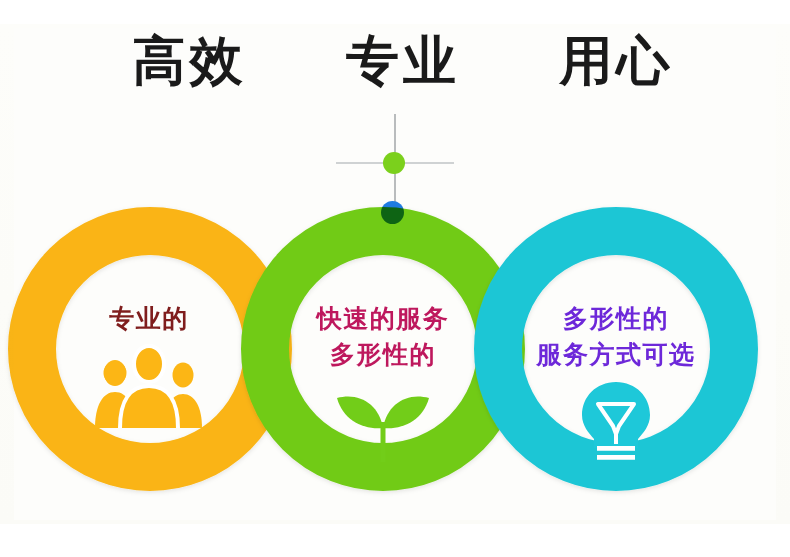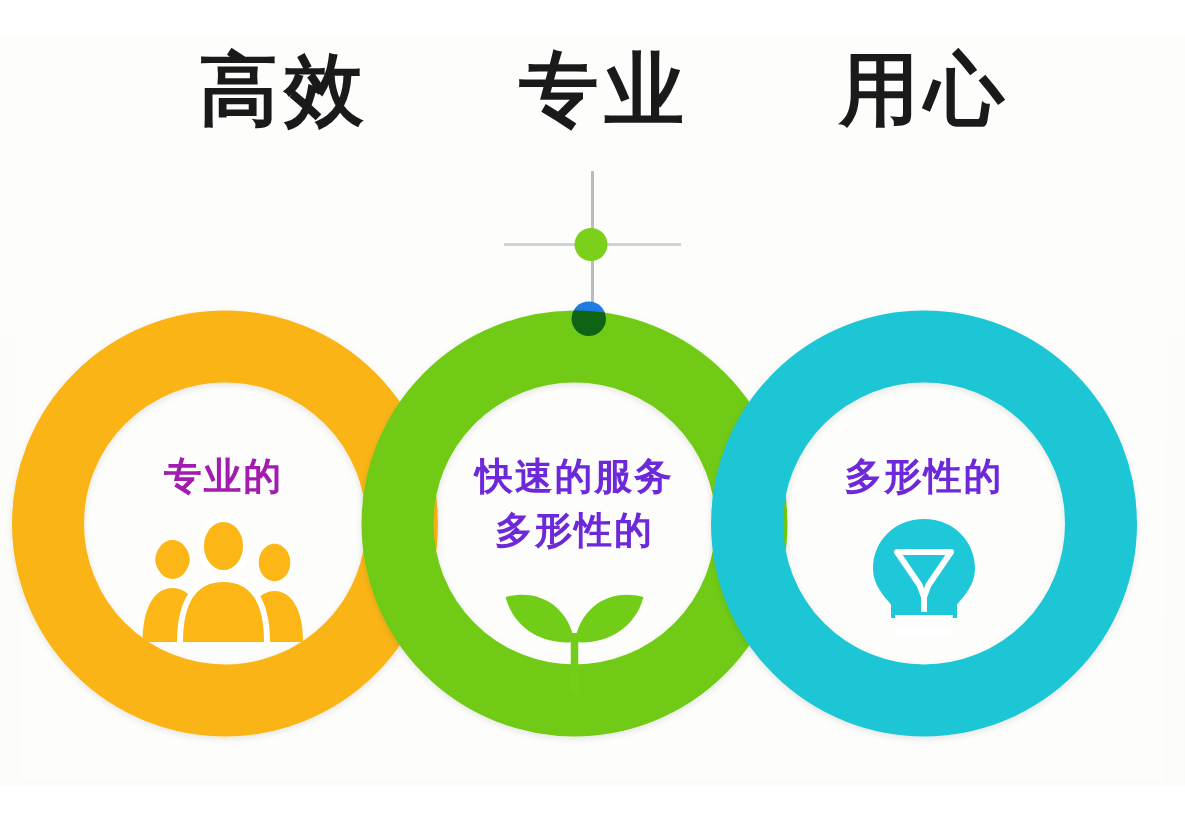--- a/index.html
+++ b/index.html
@@ -114,22 +114,22 @@
     text-align: center;
     pointer-events: none;
   }
   .circle-text {
     font-size: 25px;
     font-weight: bold;
     line-height: 36px;
     letter-spacing: 1.5px;
     white-space: nowrap;
   }
-  .c1 .circle-text { color: #a21caf; }
-  .c2 .circle-text { color: #6d28d9; }
+  .c1 .circle-text { color: #7f1d1d; }
+  .c2 .circle-text { color: #be185d; }
   .c3 .circle-text { color: #6d28d9; }
 
   .c1 { left: 24px; top: 300px; }
   .c2 { left: 258px; top: 300px; }
   .c3 { left: 491px; top: 300px; }
 
   .icon-slot {
     margin-top: 6px;
     height: 86px;
     display: flex;
@@ -205,20 +205,21 @@
 
         <path d="M60 50 C80 52 100 42 106 20 C84 14 64 26 60 50 Z" fill="#72cd19"></path>
 
         <rect x="57.5" y="44" width="5" height="40" fill="#72cd19"></rect>
       </svg>
     </div>
   </div>
 
   <div class="circle-content c3">
     <div class="circle-text">多形性的</div>
+    <div class="circle-text">服务方式可选</div>
     <div class="icon-slot">
       <svg width="120" height="86" viewBox="0 0 120 86">
 
         <path d="M60 4 C40 4 26 19 26 37 C26 48 33 55 38 61 L38 70 L82 70 L82 61 C87 55 94 48 94 37 C94 19 80 4 60 4 Z" fill="#1ec8d9"></path>
 
         <path d="M42 26 L78 26 L63 48 L60 56 L57 48 Z" fill="none" stroke="#ffffff" stroke-width="4" stroke-linejoin="round"></path>
         <line x1="60" y1="56" x2="60" y2="66" stroke="#ffffff" stroke-width="4"></line>
 
         <rect x="41" y="68" width="38" height="4.5" fill="#ffffff"></rect>
         <rect x="41" y="77" width="38" height="4.5" fill="#ffffff"></rect>

